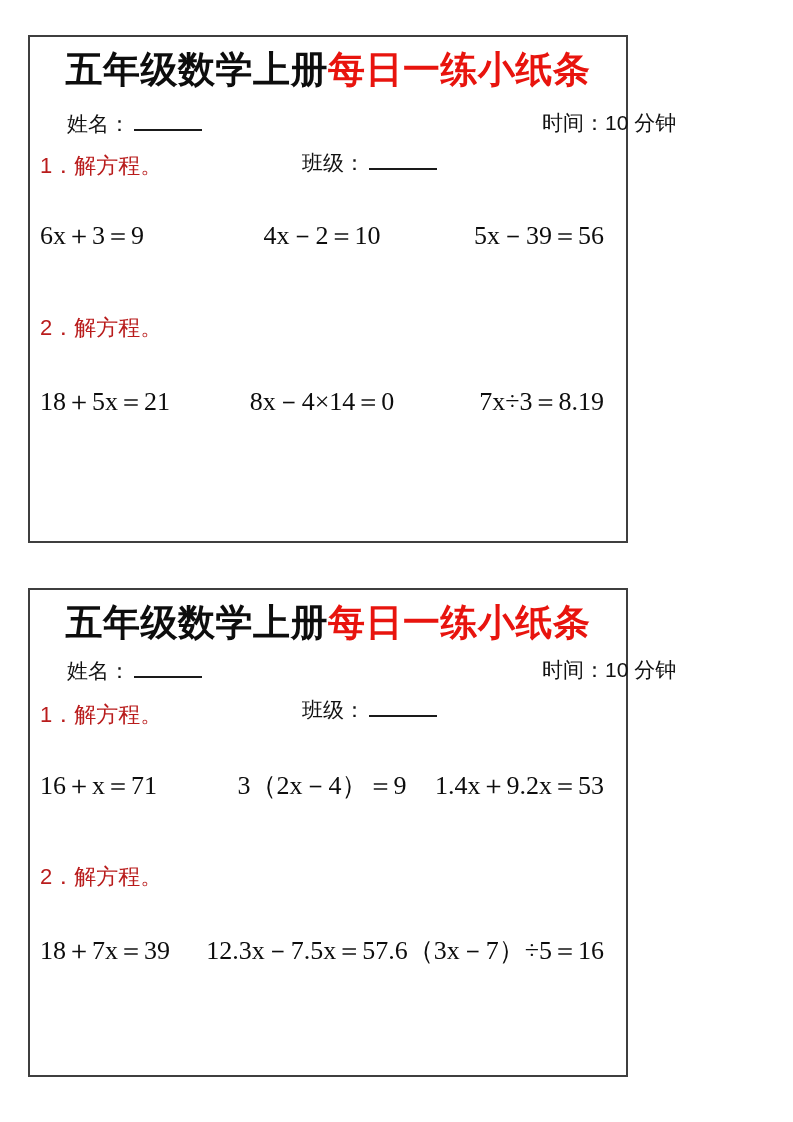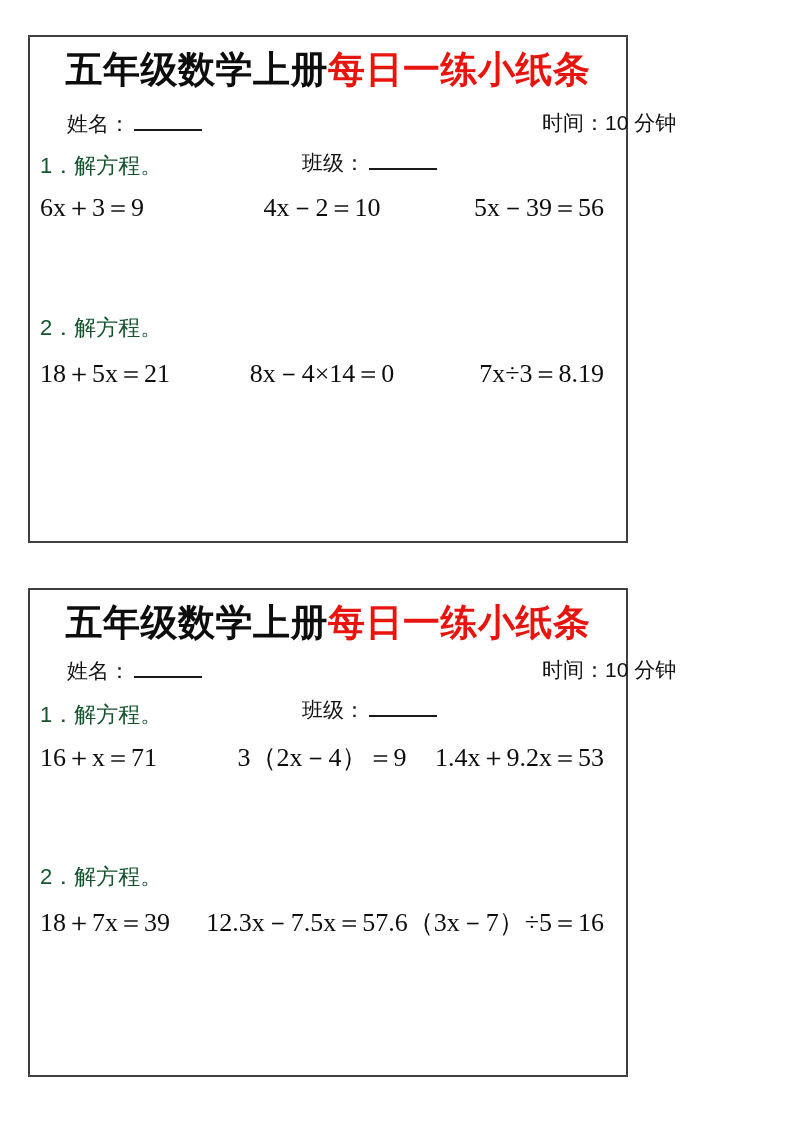--- a/index.html
+++ b/index.html
@@ -59,21 +59,21 @@
     height: 0.95em;
     border-bottom: 2px solid #1a1a1a;
     margin-left: 4px;
   }
 
   .sec-heading {
     position: absolute;
     left: 10px;
     font-size: 22px;
     font-family: "Liberation Sans", sans-serif;
-    color: #14532d;
+    color: #b91c1c;
     white-space: nowrap;
   }
   .c1 .sec-heading.s1 { top: 114px; }
   .c1 .sec-heading.s2 { top: 276px; }
   .c2 .sec-heading.s1 { top: 110px; }
   .c2 .sec-heading.s2 { top: 272px; }
 
   .eq-row {
     position: absolute;
     left: 10px;
@@ -81,21 +81,21 @@
     display: flex;
     align-items: baseline;
     font-family: "Liberation Serif", serif;
     font-size: 26px;
     color: #0d0d0d;
   }
   .c1 .eq-row.r1 { top: 153px; }
   .c1 .eq-row.r2 { top: 319px; }
   .c2 .eq-row.r1 { top: 150px; }
   .c2 .eq-row.r2 { top: 315px; }
-  .eq { flex: 1; white-space: nowrap; }
+  .eq { flex: 1; white-space: nowrap; margin-top: 28px; }
   .eq.left  { text-align: left; }
   .eq.mid   { text-align: center; flex: 1.15; }
   .eq.right { text-align: right; }
 </style>
 </head>
 <body>
 
 <section class="card c1">
   <h1 class="title"><span class="t-black">五年级数学上册</span><span class="t-red">每日一练小纸条</span></h1>
 

